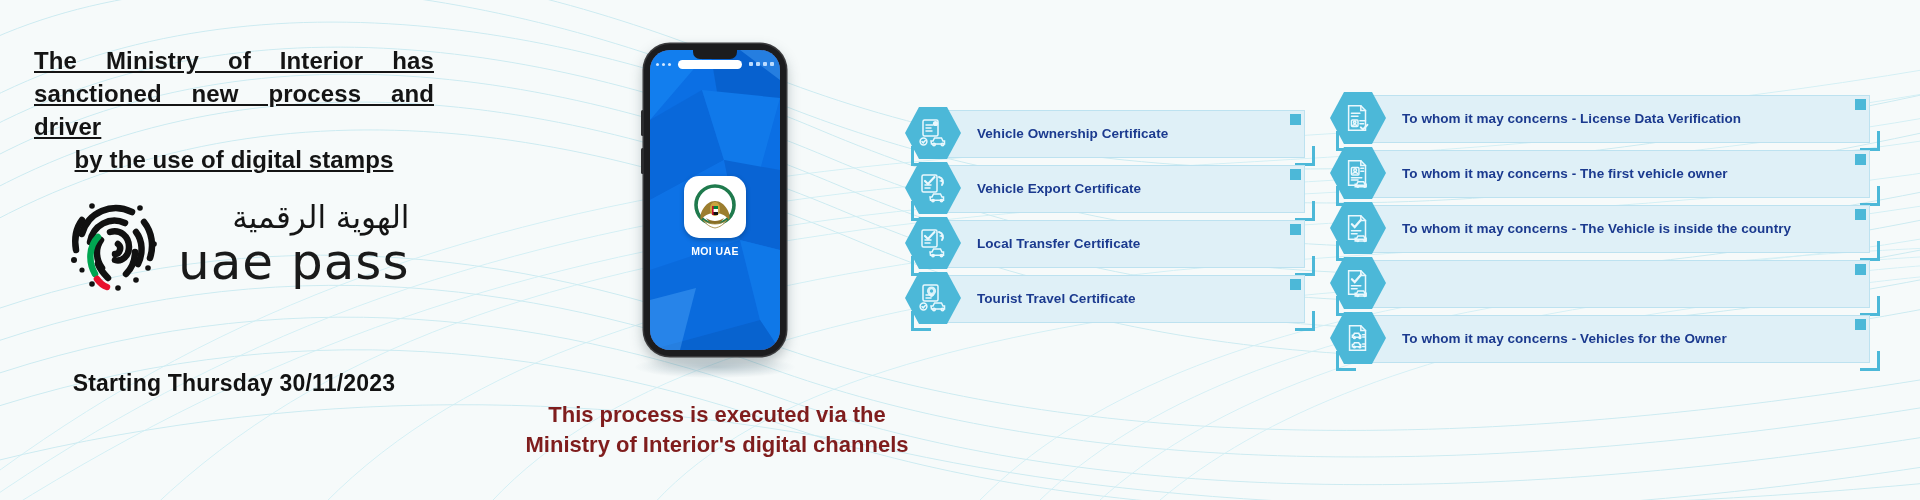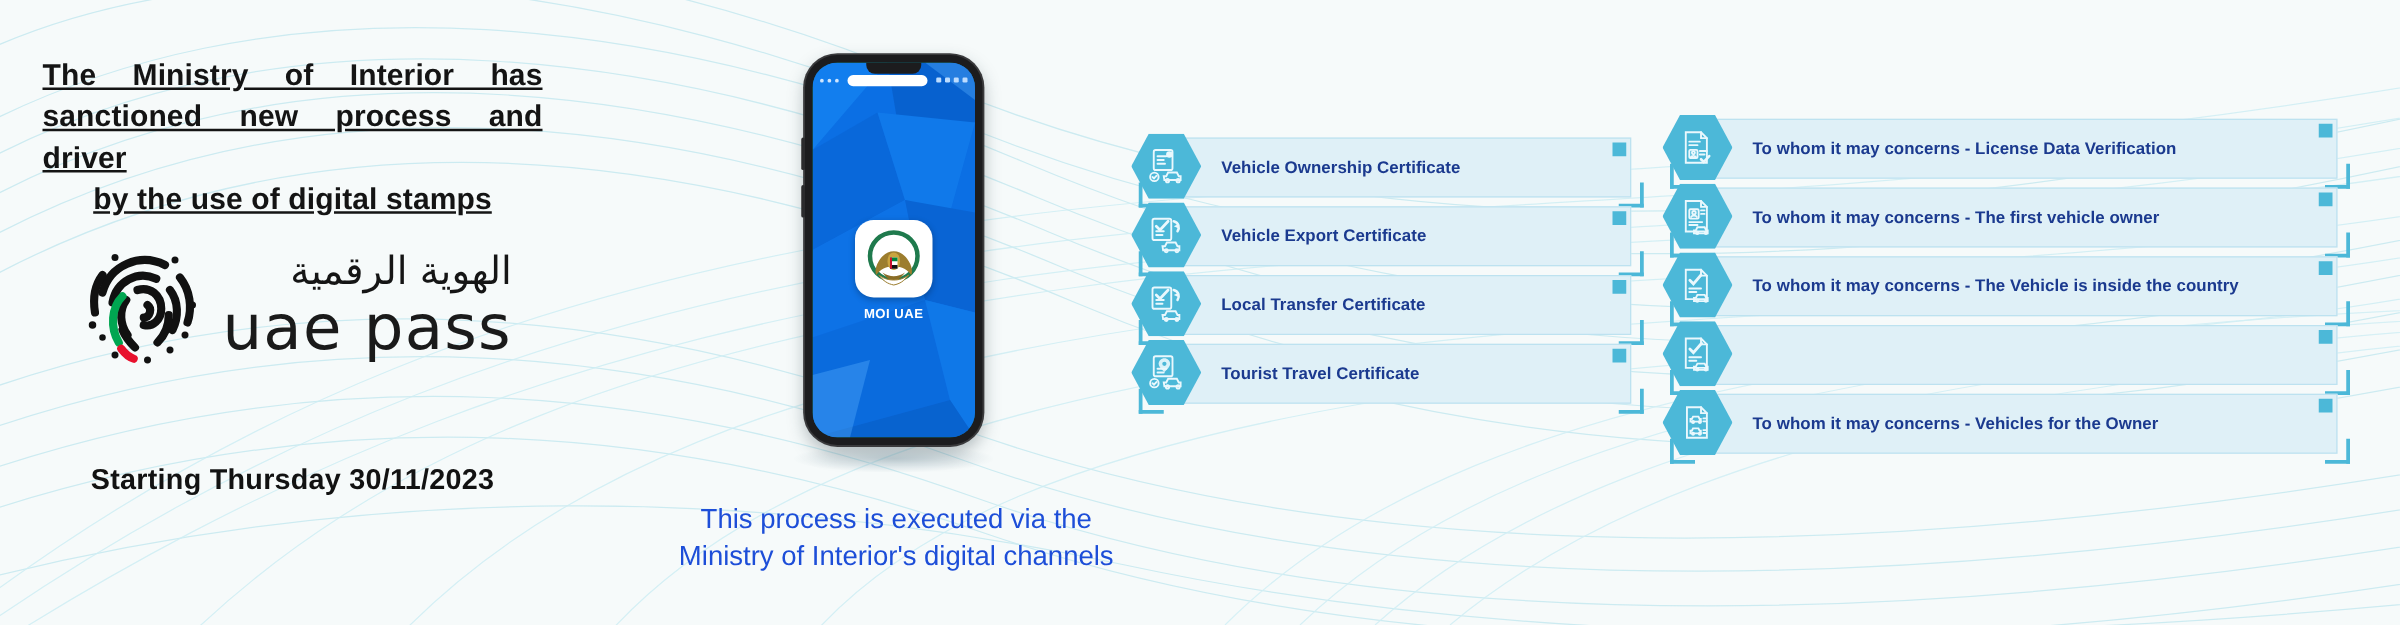--- a/index.html
+++ b/index.html
@@ -48,21 +48,21 @@
     box-shadow:0 0 0 1.5px #3a3a3c, 0 6px 14px rgba(40,60,70,.35);
   }
   #phone:before{
     content:"";position:absolute;left:-3px;top:66px;width:3px;height:26px;background:#2b2b2d;border-radius:2px;
   }
   #phone:after{
     content:"";position:absolute;left:-3px;top:104px;width:3px;height:26px;background:#2b2b2d;border-radius:2px;
   }
   #phone-screen{
     position:absolute;left:6px;top:6px;right:6px;bottom:6px;border-radius:20px;overflow:hidden;
-    background:#14532d;
+    background:#c2410c;
   }
   #phone-poly{position:absolute;inset:0;width:130px;height:300px;}
   #phone-topbar{
     position:absolute;left:0;right:0;top:6px;height:16px;display:flex;align-items:center;gap:3px;padding:0 6px;
   }
   .tb-dot{width:3px;height:3px;border-radius:50%;background:#cfe6ff;flex:none;}
   #tb-url{flex:1;height:9px;border-radius:5px;background:#ffffff;margin:0 4px;}
   .tb-ic{width:4px;height:4px;border-radius:1px;background:#bcdcff;flex:none;}
   #phone-notch{
     position:absolute;left:50%;transform:translateX(-50%);top:0;width:44px;height:9px;
@@ -74,21 +74,21 @@
   }
   #app-icon{
     width:62px;height:62px;border-radius:15px;background:#ffffff;
     display:flex;align-items:center;justify-content:center;
     box-shadow:0 2px 5px rgba(0,0,0,.25);
   }
   #app-label{margin-top:7px;font-size:10.5px;font-weight:700;color:#ffffff;letter-spacing:.4px;}
 
   #phone-caption{
     position:absolute;left:472px;top:400px;width:490px;text-align:center;
-    font-size:22px;font-weight:400;color:#1d4ed8;line-height:30px;
+    font-size:22px;font-weight:700;color:#7f1d1d;line-height:30px;
   }
 
   
   .card{position:absolute;height:46px;}
   .card-frame{
     position:absolute;left:24px;top:0;right:0;height:46px;
     background:#dff0f7;border:1px solid #bde2f0;
   }
   .card-frame .sq{
     position:absolute;right:3px;top:3px;width:11px;height:11px;background:#4cb8d8;

